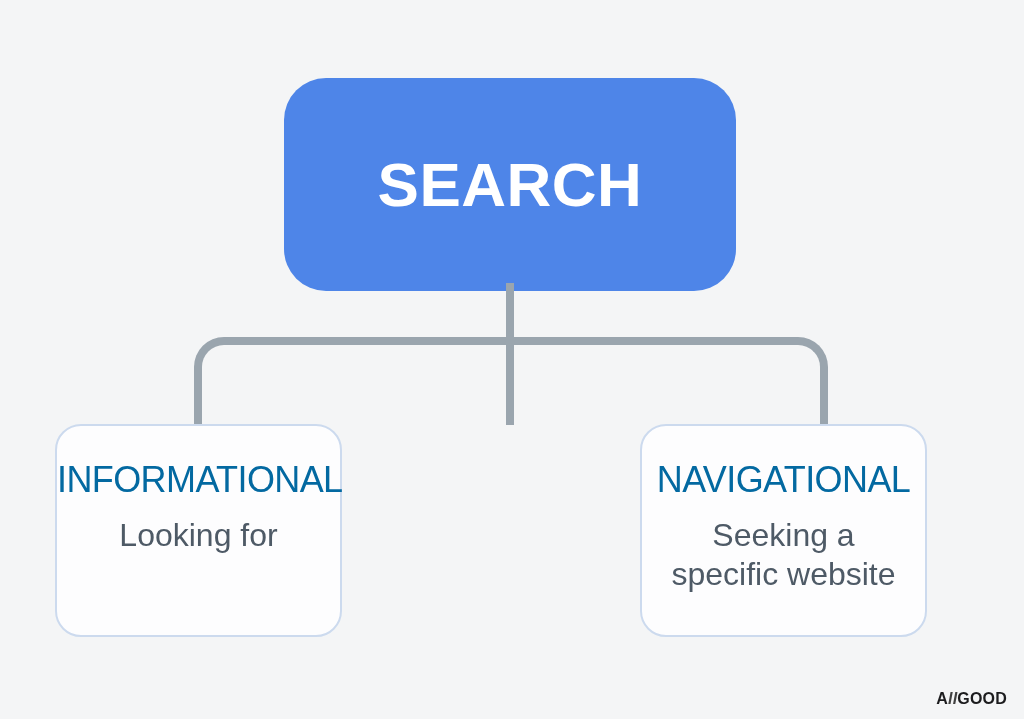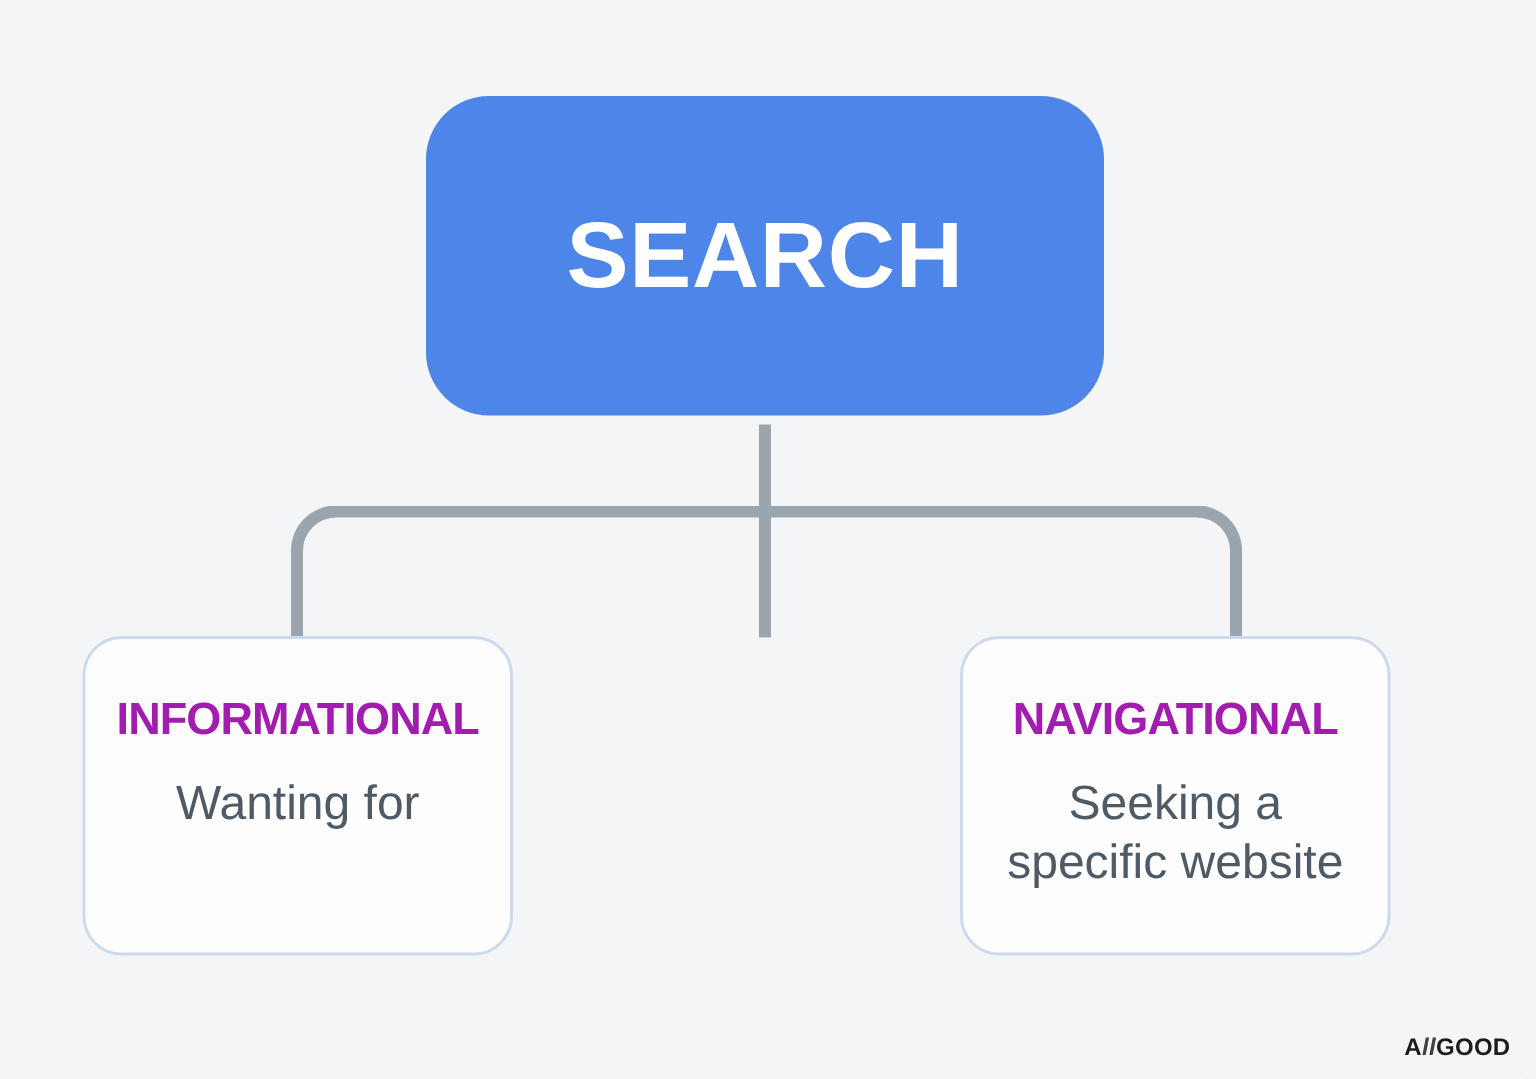--- a/index.html
+++ b/index.html
@@ -12,21 +12,21 @@
     width: 1024px;
     height: 719px;
     background: #f4f5f6;
     overflow: hidden;
   }
 
   
   .root-node {
     position: absolute;
     left: 284px;
-    top: 64px;
+    top: 78px;
     width: 452px;
     height: 213px;
     background: #4e85e8;
     border-radius: 42px;
     display: flex;
     flex-direction: column;
     align-items: center;
     justify-content: center;
     text-align: center;
   }
@@ -73,24 +73,24 @@
     border-radius: 26px;
     box-sizing: border-box;
     text-align: center;
     padding-top: 36px;
   }
   .card-informational { left: 55px; }
   .card-transactional { left: 368px; }
   .card-navigational  { left: 640px; }
 
   .card-title {
-    font-size: 30px;
-    font-weight: bold;
+    font-size: 36px;
+    font-weight: normal;
     letter-spacing: -0.6px;
-    color: #a21caf;
+    color: #0369a1;
     line-height: 36px;
   }
   .card-description {
     margin-top: 18px;
     font-size: 32px;
     font-weight: 400;
     color: #4e5a66;
     line-height: 39px;
   }
   .card-description span { display: block; }
@@ -120,21 +120,21 @@
   <div class="root-node">
     <span class="root-line">SEARCH</span>
   </div>
 
   <div class="connector-stem"></div>
   <div class="connector-branches"></div>
 
   <div class="card card-informational">
     <div class="card-title">INFORMATIONAL</div>
     <div class="card-description">
-      <span>Wanting for</span>
+      <span>Looking for</span>
     </div>
   </div>
 
 
   <div class="card card-navigational">
     <div class="card-title">NAVIGATIONAL</div>
     <div class="card-description">
       <span>Seeking a</span>
       <span>specific website</span>
     </div>

